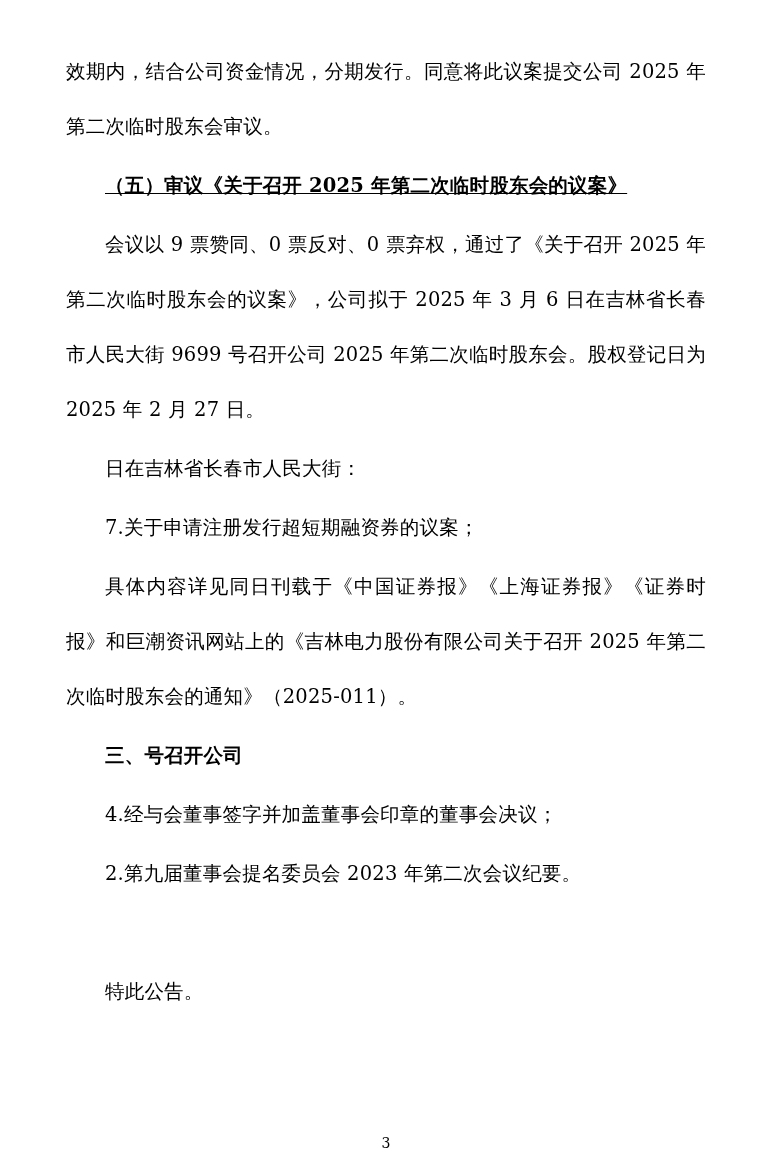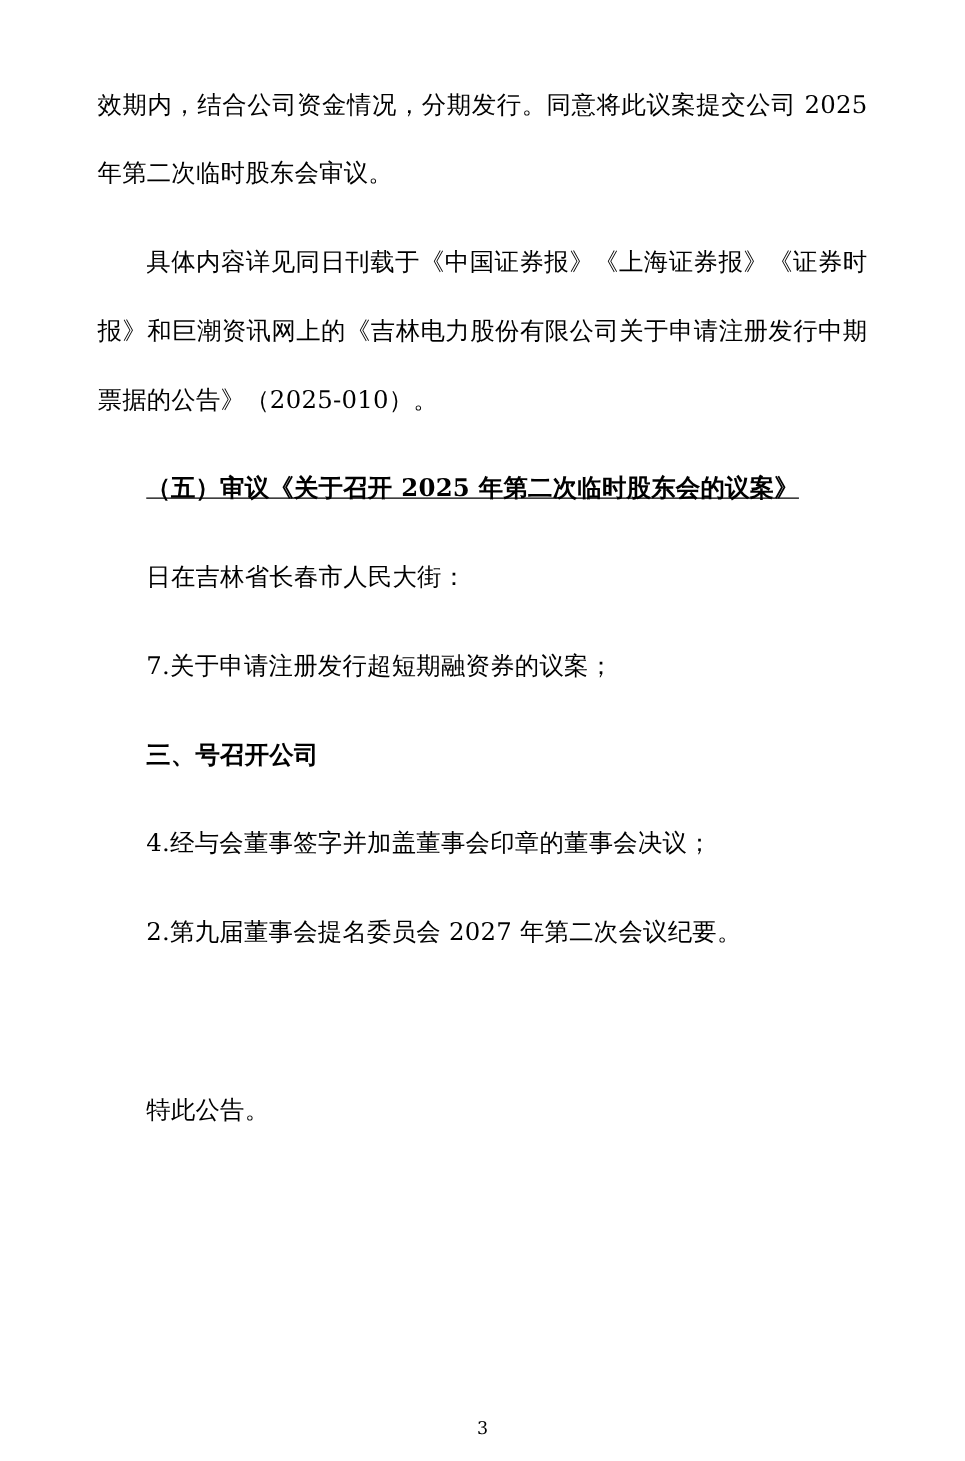--- a/index.html
+++ b/index.html
@@ -23,21 +23,21 @@
     padding: 40px 62px 0 62px;
   }
   .doc-body {
     font-size: 19.5px;
     line-height: 55px;
     text-align: justify;
     text-justify: inter-ideograph;
     letter-spacing: 0.2px;
   }
   p {
-    margin: 16px;
+    margin: 4px;
     padding: 0;
   }
   .para {
     text-indent: 2em;
   }
   .para-noindent {
     text-indent: 0;
   }
   .heading {
     text-indent: 2em;
@@ -63,36 +63,37 @@
   }
 </style>
 </head>
 <body>
 
 <div class="page">
   <div class="doc-body">
 
     <p class="para-noindent">效期内，结合公司资金情况，分期发行。同意将此议案提交公司 2025 年第二次临时股东会审议。</p>
 
-    <p class="para">具体内容详见同日刊载于《中国证券报》《上海证券报》《证券时报》和巨潮资讯网上的《吉林电力股份有限公司关于申请注册发行中期票据的公告》（2025-010）。</p>
 
     <p class="heading">（五）审议《关于召开 2025 年第二次临时股东会的议案》</p>
 
+    <p class="para">会议以 9 票赞同、0 票反对、0 票弃权，通过了《关于召开 2025 年第二次临时股东会的议案》，公司拟于 2025 年 3 月 6 日在吉林省长春市人民大街 9699 号召开公司 2025 年第二次临时股东会。股权登记日为 2025 年 2 月 27 日。</p>
 
     <p class="para">日在吉林省长春市人民大街：</p>
 
     <p class="para">7.关于申请注册发行超短期融资券的议案；</p>
 
 
+    <p class="para">具体内容详见同日刊载于《中国证券报》《上海证券报》《证券时报》和巨潮资讯网站上的《吉林电力股份有限公司关于召开 2025 年第二次临时股东会的通知》（2025-011）。</p>
 
     <p class="heading-sec">三、号召开公司</p>
 
     <p class="para">4.经与会董事签字并加盖董事会印章的董事会决议；</p>
 
-    <p class="para">2.第九届董事会提名委员会 2027 年第二次会议纪要。</p>
+    <p class="para">2.第九届董事会提名委员会 2023 年第二次会议纪要。</p>
 
     <div class="spacer-line"></div>
 
     <p class="para">特此公告。</p>
 
   </div>
 
   <div class="page-number">3</div>
 </div>
 

